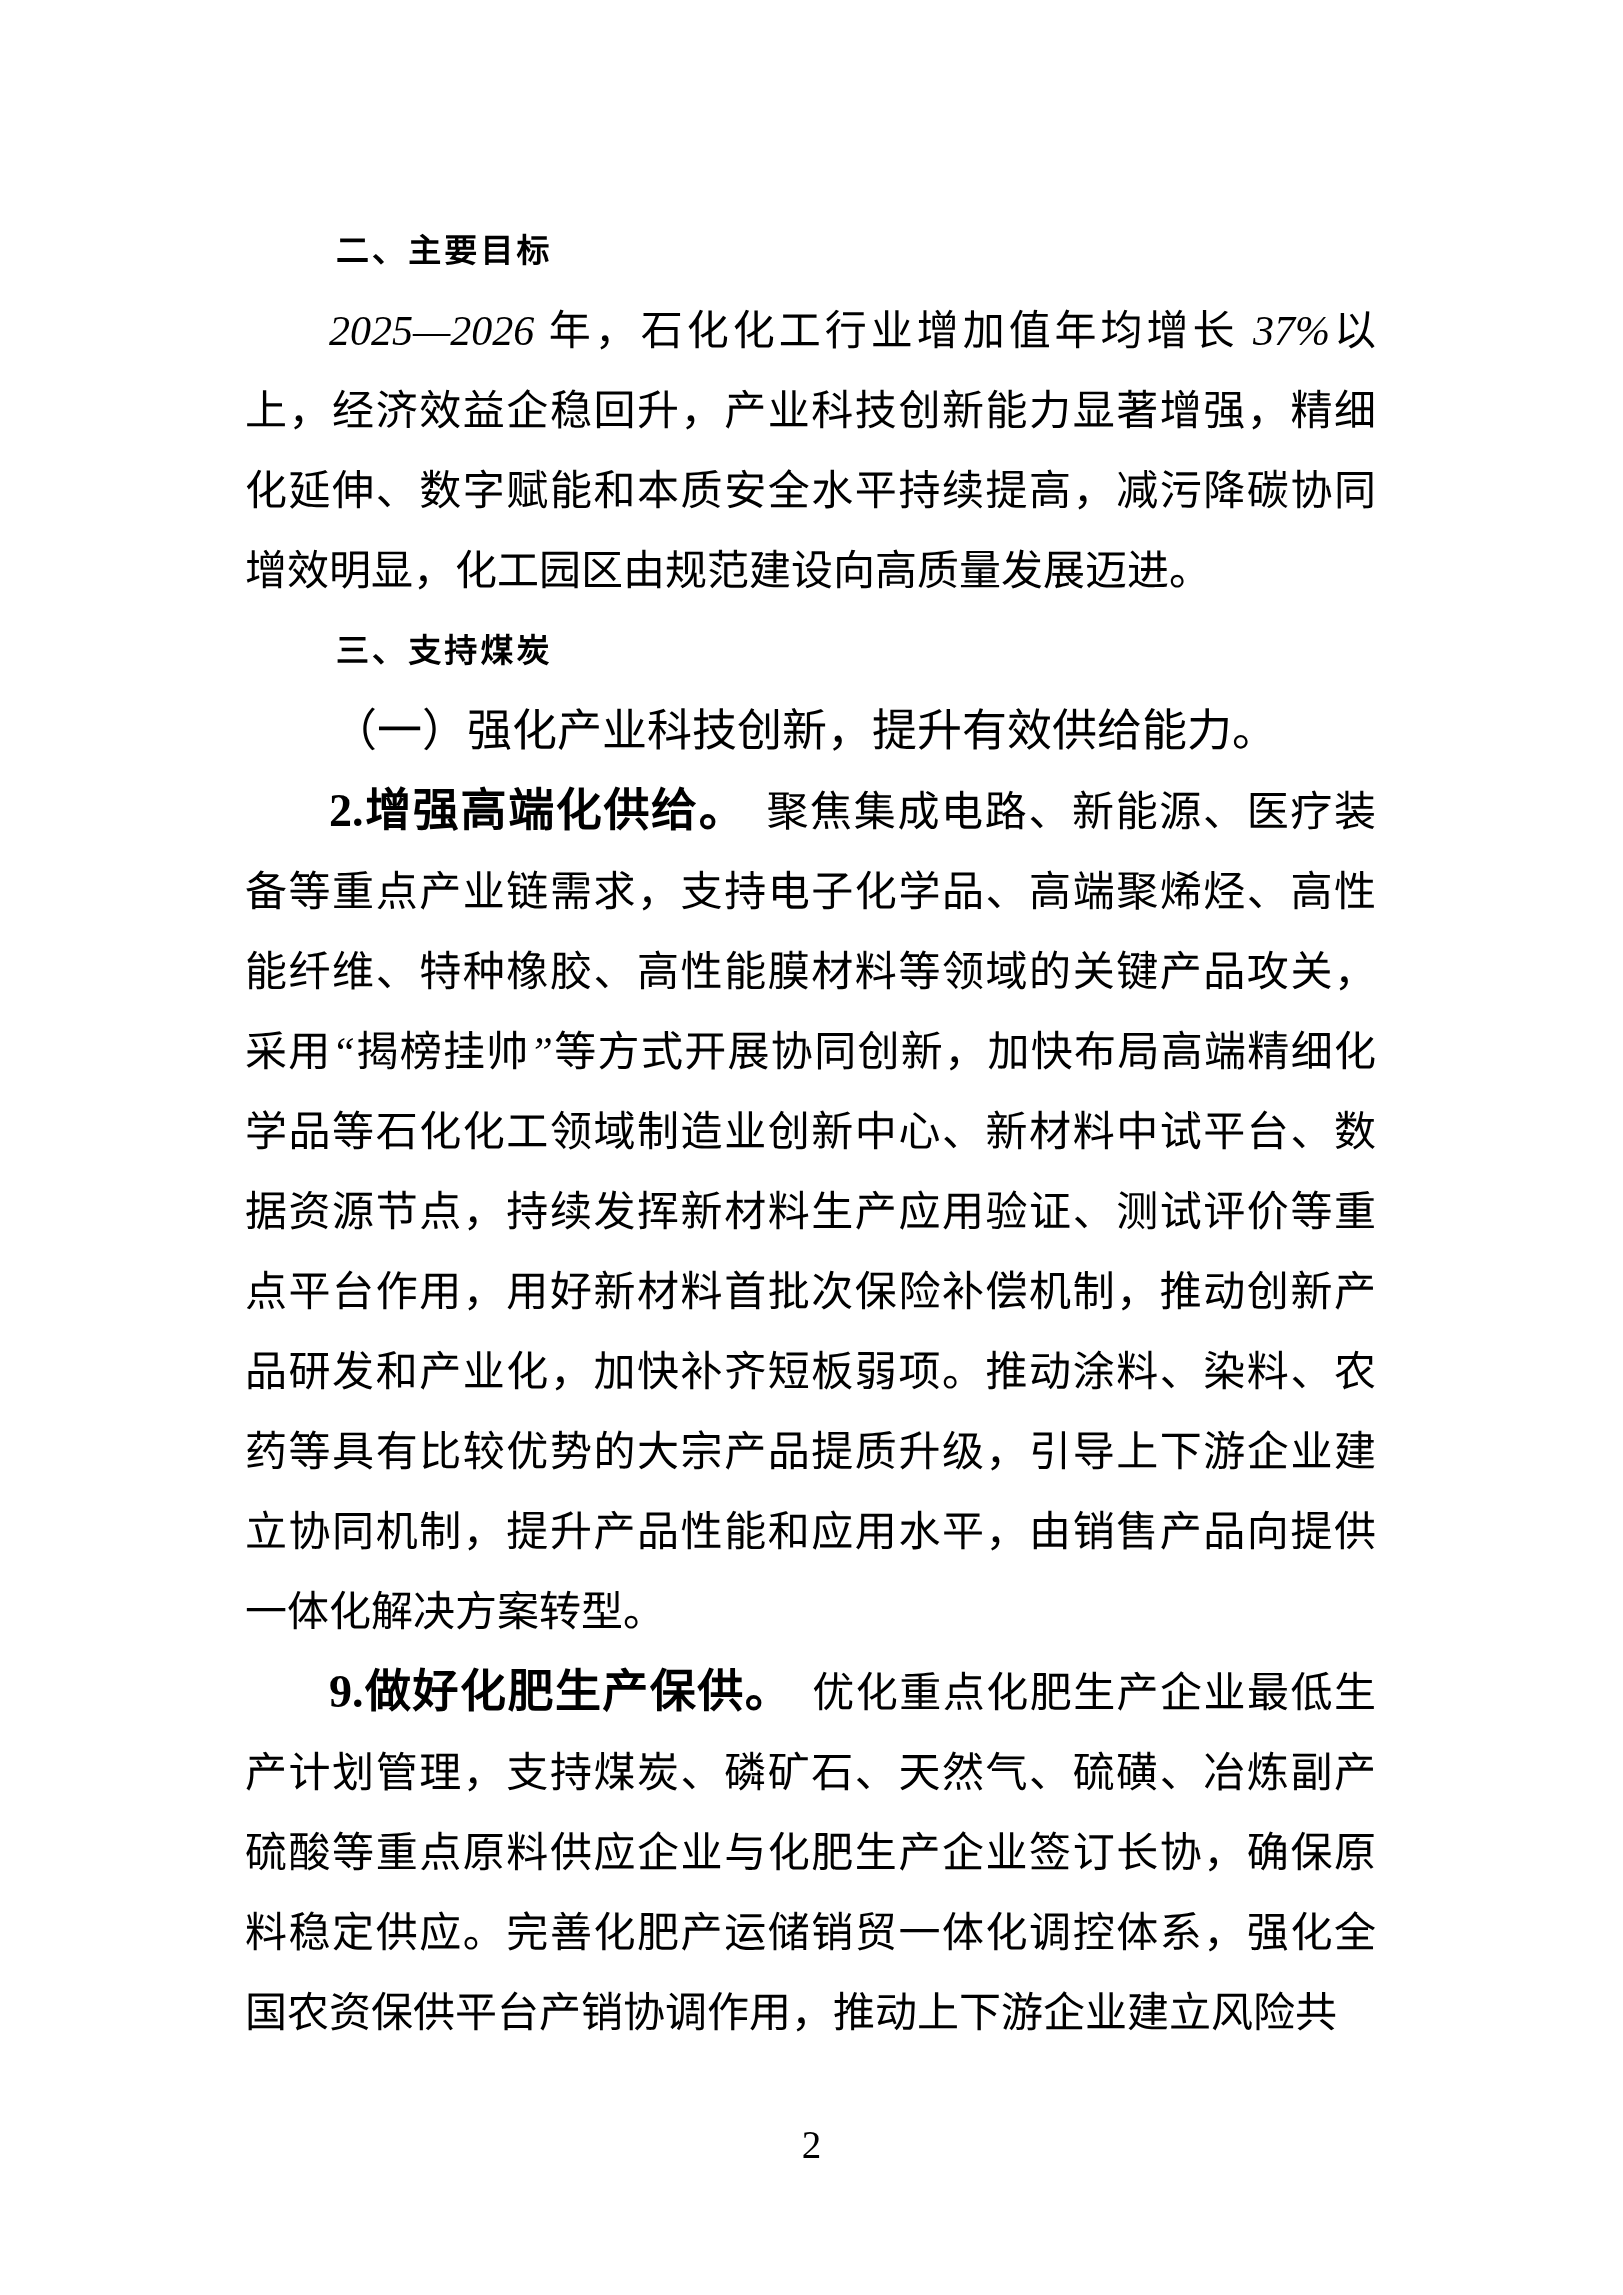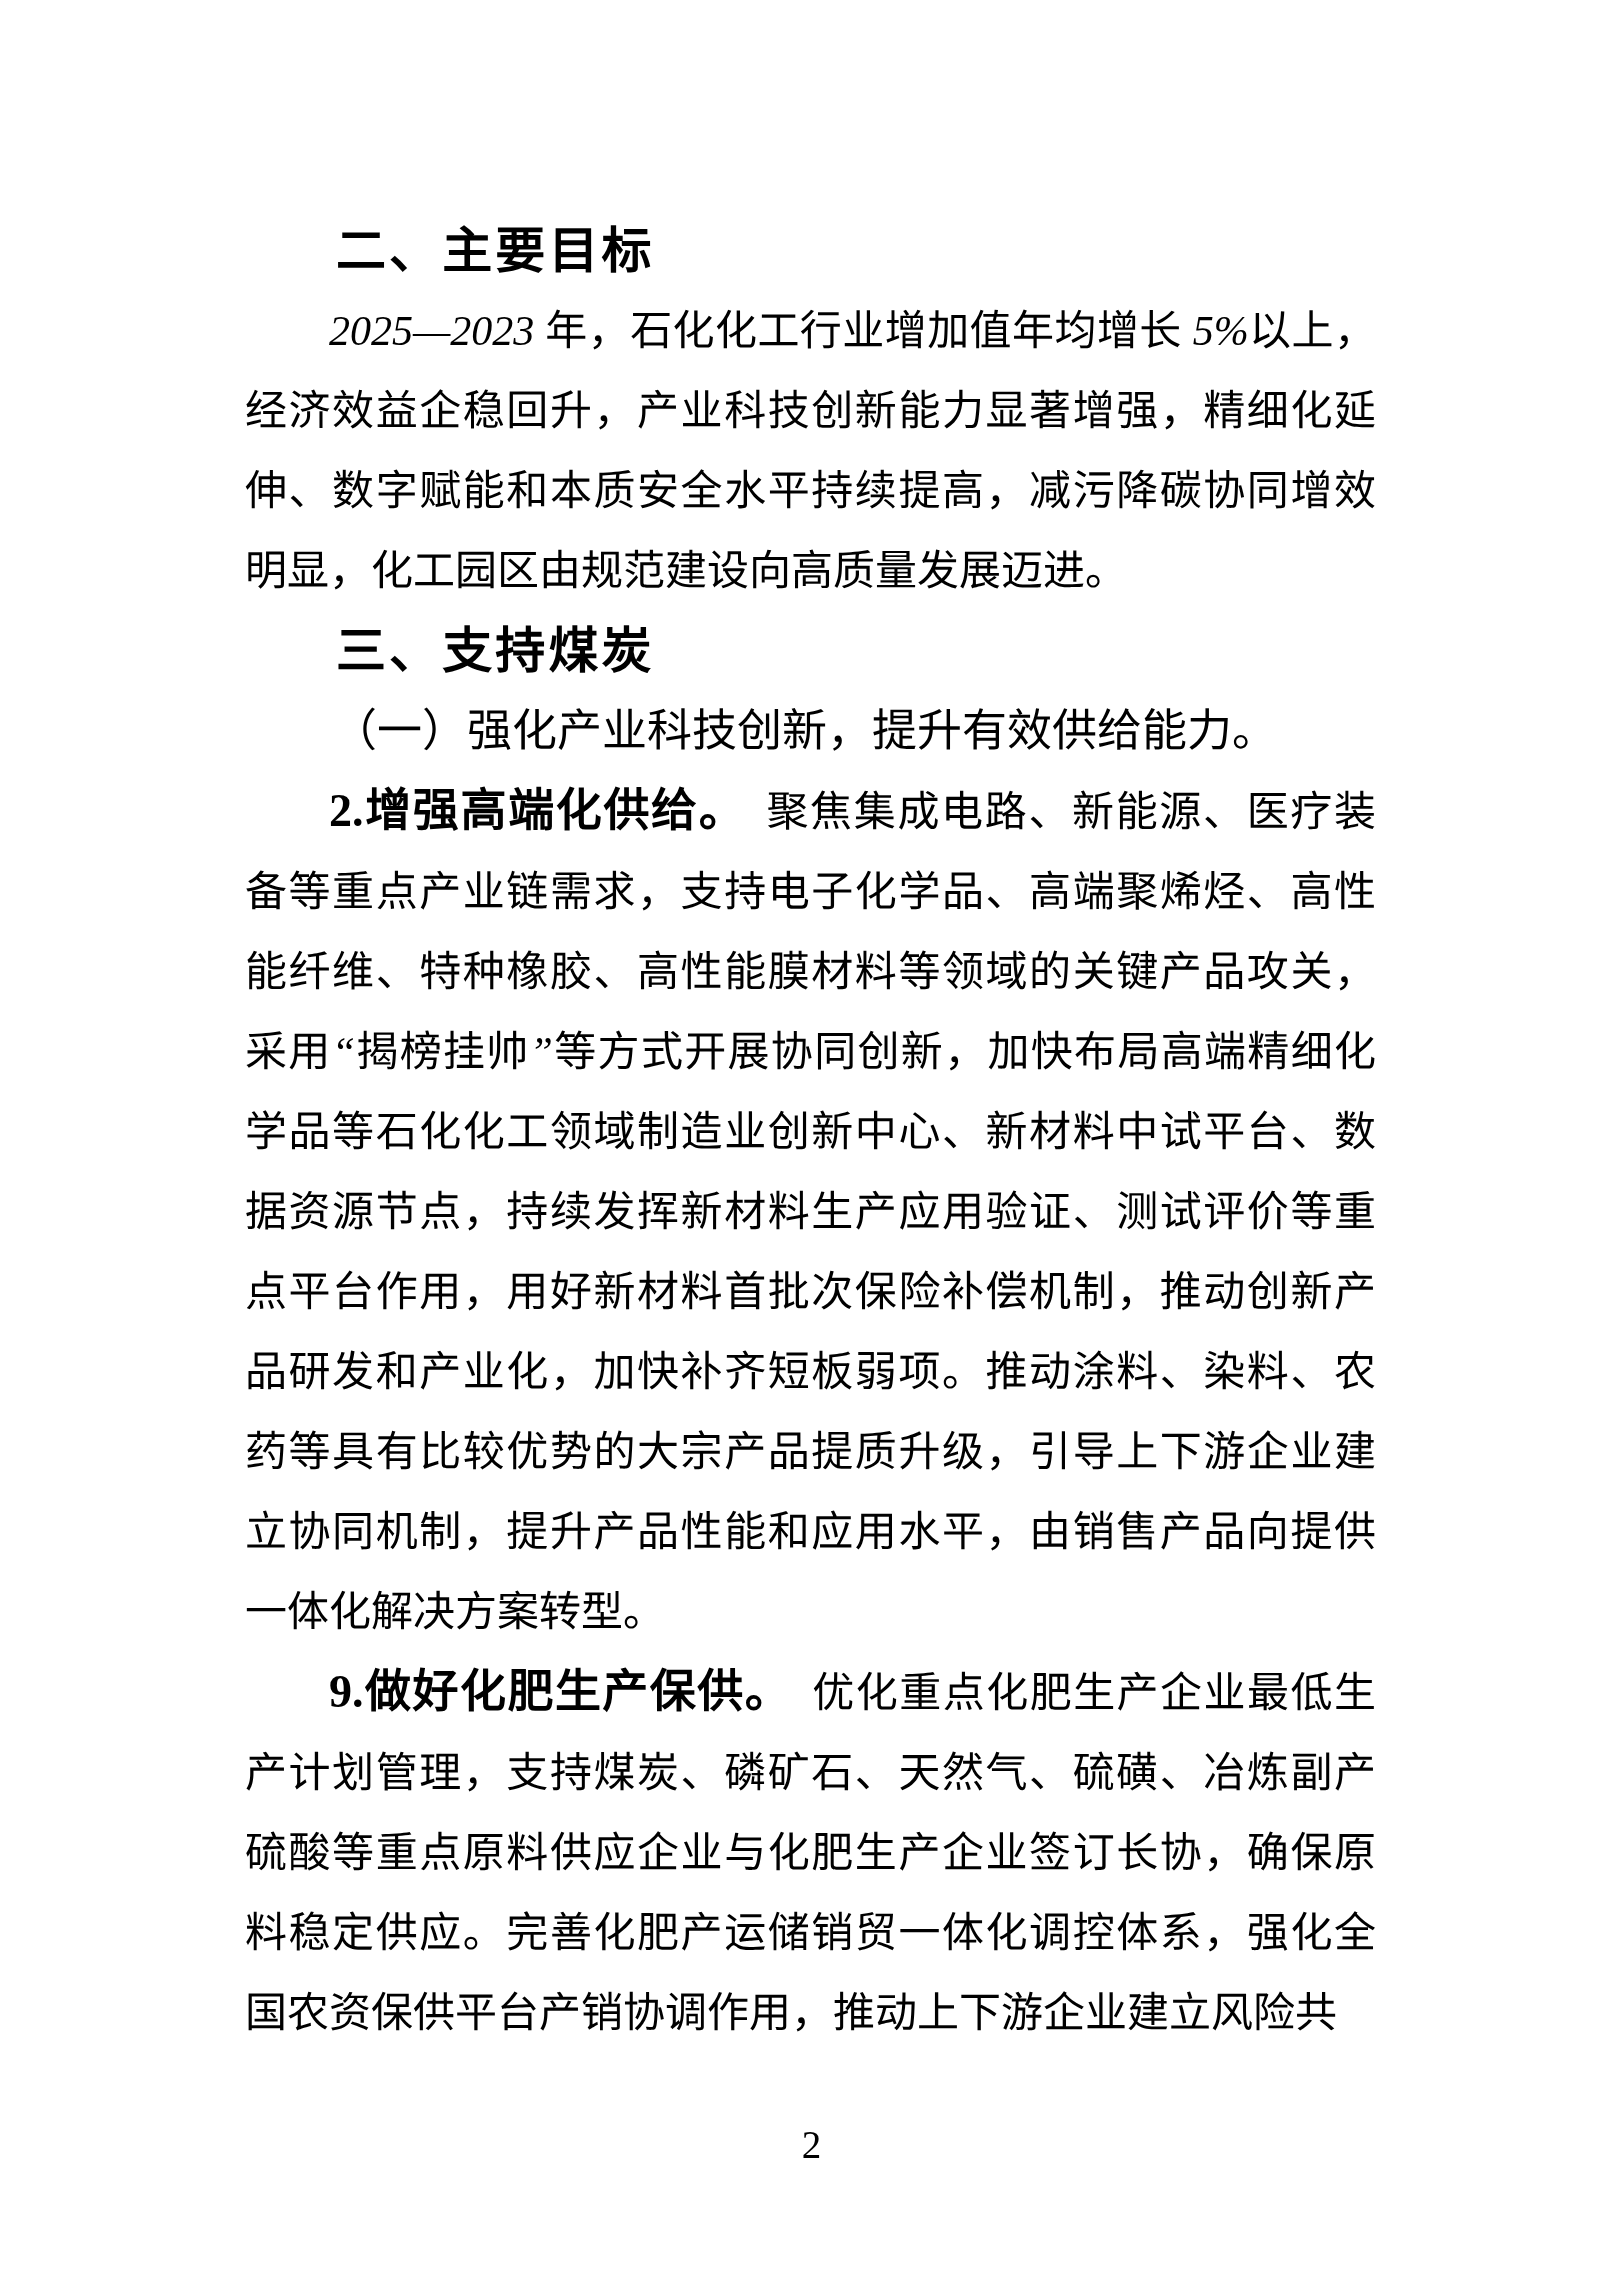--- a/index.html
+++ b/index.html
@@ -20,21 +20,21 @@
     left: 245px;
     top: 211px;
     width: 1131px;
   }
   
   .h-black {
     margin: 0;
     font-family: "Liberation Sans", sans-serif;
     font-weight: 700;
     font-style: normal;
-    font-size: 50px;
+    font-size: 33px;
     line-height: 80px;
     text-indent: 91px;
     letter-spacing: 3.1px;
   }
   
   .h-kai {
     margin: 0;
     font-family: "Liberation Serif", serif;
     font-weight: 400;
     font-style: normal;
@@ -78,21 +78,21 @@
     font-style: normal;
   }
 </style>
 </head>
 <body>
 
 <main class="content">
 
   <h2 class="h-black">二、主要目标</h2>
 
-  <p class="para">2025—2023 年，石化化工行业增加值年均增长 5%以上，经济效益企稳回升，产业科技创新能力显著增强，精细化延伸、数字赋能和本质安全水平持续提高，减污降碳协同增效明显，化工园区由规范建设向高质量发展迈进。</p>
+  <p class="para">2025—2026 年，石化化工行业增加值年均增长 37%以上，经济效益企稳回升，产业科技创新能力显著增强，精细化延伸、数字赋能和本质安全水平持续提高，减污降碳协同增效明显，化工园区由规范建设向高质量发展迈进。</p>
 
   <h2 class="h-black">三、支持煤炭</h2>
 
   <h3 class="h-kai">（一）强化产业科技创新，提升有效供给能力。</h3>
 
   <p class="para"><b class="lead">2.增强高端化供给。</b><span class="body-run">聚焦集成电路、新能源、医疗装备等重点产业链需求，支持电子化学品、高端聚烯烃、高性能纤维、特种橡胶、高性能膜材料等领域的关键产品攻关，采用“揭榜挂帅”等方式开展协同创新，加快布局高端精细化学品等石化化工领域制造业创新中心、新材料中试平台、数据资源节点，持续发挥新材料生产应用验证、测试评价等重点平台作用，用好新材料首批次保险补偿机制，推动创新产品研发和产业化，加快补齐短板弱项。推动涂料、染料、农药等具有比较优势的大宗产品提质升级，引导上下游企业建立协同机制，提升产品性能和应用水平，由销售产品向提供一体化解决方案转型。</span></p>
 
   <p class="para"><b class="lead">9.做好化肥生产保供。</b><span class="body-run">优化重点化肥生产企业最低生产计划管理，支持煤炭、磷矿石、天然气、硫磺、冶炼副产硫酸等重点原料供应企业与化肥生产企业签订长协，确保原料稳定供应。完善化肥产运储销贸一体化调控体系，强化全国农资保供平台产销协调作用，推动上下游企业建立风险共</span></p>
 
 </main>

